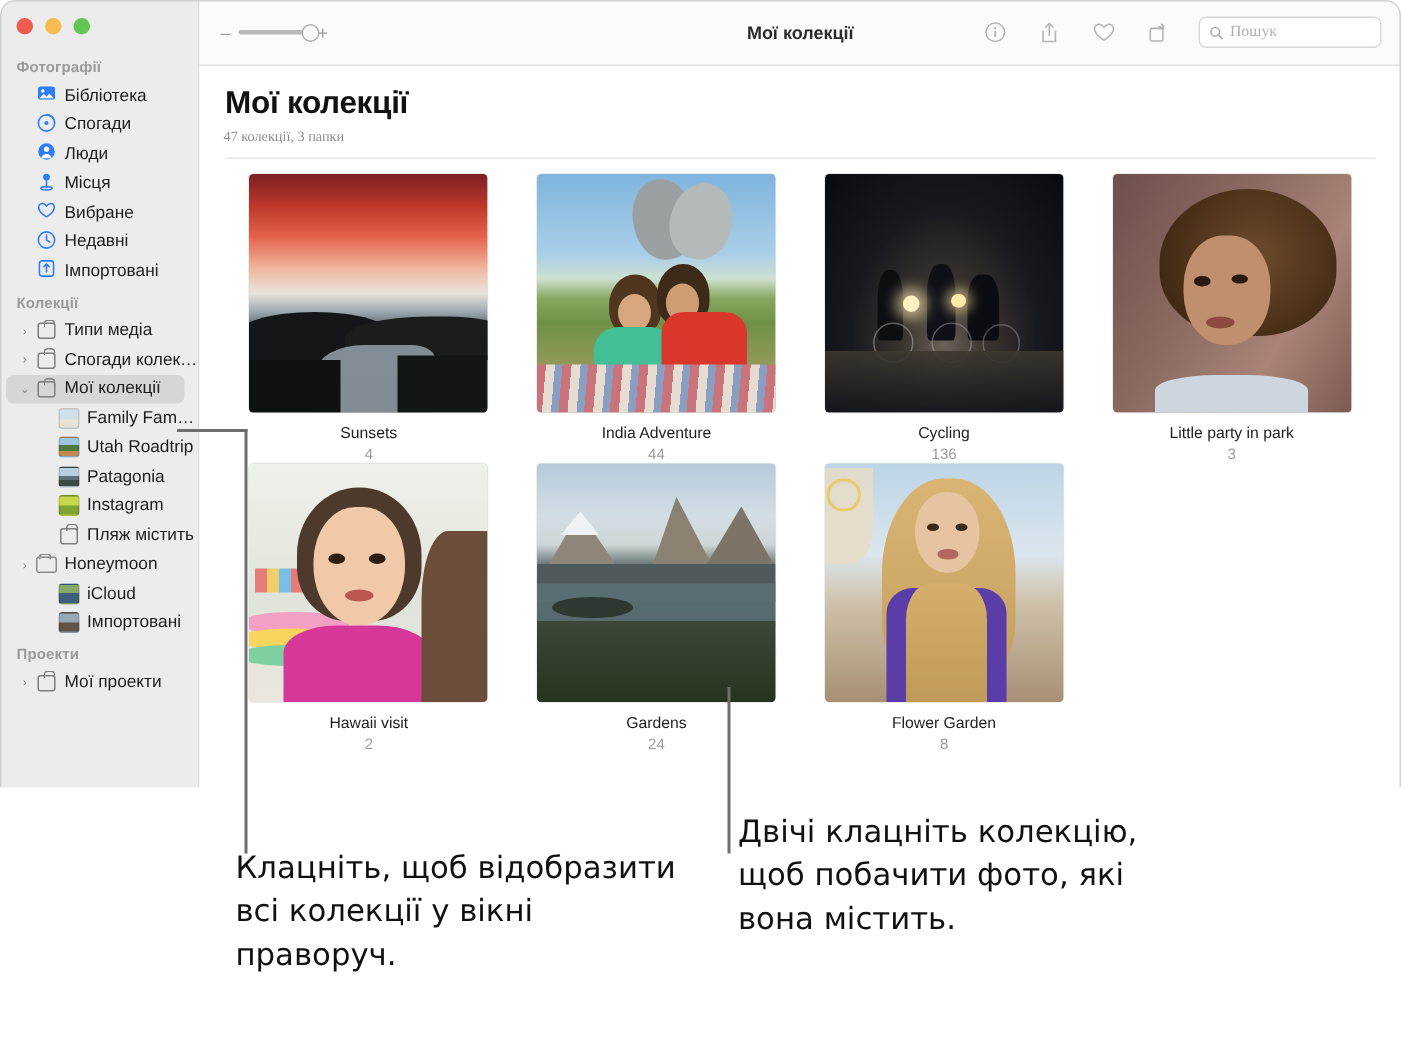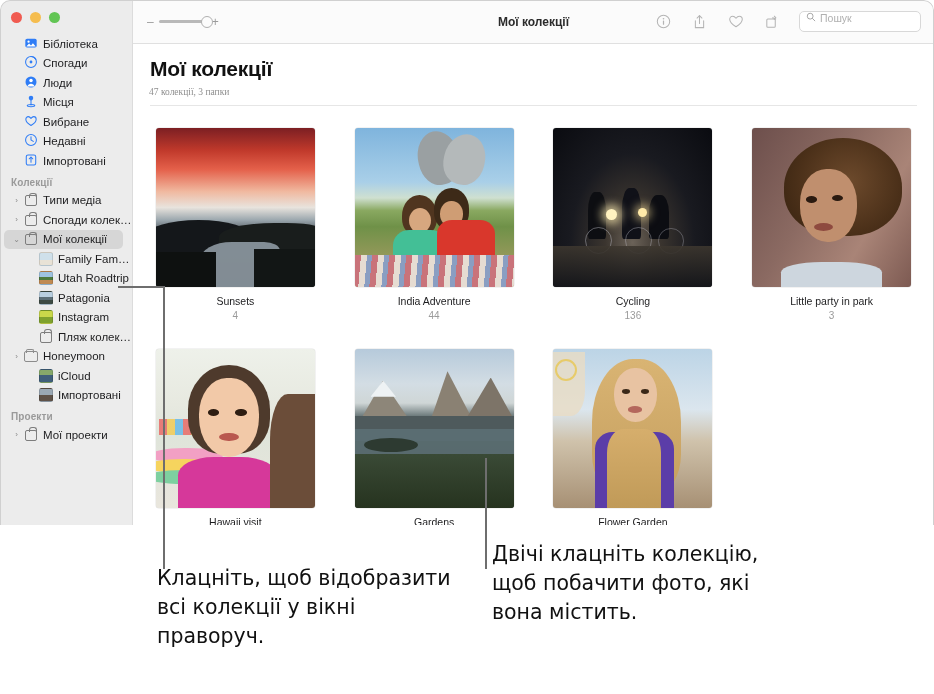--- a/index.html
+++ b/index.html
@@ -75,32 +75,32 @@
   .zoomctl { display:flex; align-items:center; gap:5px; margin-left: 14px; }
   .zc-sign { color:#9b9b9b; font-size: 12px; line-height:1; }
   .zc-track { width: 48px; height: 3px; background:#b9b9b9; border-radius:2px; position:relative; }
   .zc-knob { position:absolute; right:-6px; top:-4.5px; width:12px; height:12px; border-radius:50%;
              background:#fcfcfc; border:1px solid #b0b0b0; }
   .tb-title { position:absolute; left:0; right:0; text-align:center; font-size:12px; color:#2b2b2b; font-weight:600; pointer-events:none;}
   .tb-icons { margin-left:auto; display:flex; align-items:center; gap:19px; z-index:2; }
   .tb-ico { width:17px; height:17px; color:#b4b4b4; display:flex; align-items:center; justify-content:center; }
   .searchbox {
     width:122px; height:21px; border:1px solid #d8d8d8; border-radius:5px;
-    background:#fff; display:flex; padding-left:6px; gap:4px;
-    margin-left:19px; margin-right:13px; z-index:2;
+    background:#fff; display:flex; align-items:center; padding-left:6px; gap:4px;
+    margin-left:19px; margin-right:13px; z-index:2;font-family:Liberation Serif, serif;
   }
   .search-ph { font-size:10.5px; color:#b0b0b0; }
 
   
   .content { position:absolute; left:133px; top:44px; right:0; bottom:0; background:#fff; }
   .page-title { font-size:21px; font-weight:bold; color:#111; margin:13px 0 0 17px; letter-spacing:-0.2px;}
   .page-sub { font-size:9.5px; color:#8e8e8e; margin:6px 0 0 16px;font-family:Liberation Serif, serif; }
   .hr { height:1px; background:#e6e6e6; margin: 8px 17px 0 17px; }
 
-  .grid { display:grid; grid-template-columns: repeat(4, 1fr); margin: 22px 17px 0 17px; gap: 28px; }
+  .grid { display:grid; grid-template-columns: repeat(4, 1fr); margin: 10px 17px 0 17px; }
   .cell { display:flex; flex-direction:column; align-items:center; }
   .thumb {
     width: 159px; height: 159px; border-radius: 3px; overflow:hidden;
     box-shadow: 0 0 0 0.5px rgba(0,0,0,0.10);
     position:relative; background:#ddd;
   }
   .cap { font-size:10.5px; color:#1d1d1f; margin-top:8px; text-align:center; }
   .cnt { font-size:10px; color:#9a9a9a; margin-top:3px; text-align:center; }
 
   
@@ -121,20 +121,21 @@
 
   <div class="window">
 
     <div class="sidebar">
       <div class="traffic">
         <div class="tl r"></div>
         <div class="tl y"></div>
         <div class="tl g"></div>
       </div>
       <div class="sb-scroll" id="sb-scroll">
+          <div class="sb-header">Фотографії</div>
           <div class="sb-row indent2">
             <span class="tw"></span>
             <span class="ico">
               <span><svg width="14" height="14" viewBox="0 0 16 16">
                   <rect x="1.5" y="3" width="13" height="10" rx="2" fill="#2f7df6"></rect>
                   <circle cx="5.2" cy="6.5" r="1.3" fill="#fff"></circle>
                   <path d="M2.6 12l3.2-3.4 2.2 2.3 2.2-2.6 3.2 3.7z" fill="#fff"></path>
                 </svg></span>
             </span>
             <span class="lbl">Бібліотека</span>
@@ -250,21 +251,21 @@
             <span class="ico">
               <div class="thumb-ico" style="background:linear-gradient(#c9d84a 0 50%,#7fa22e 50% 100%)"></div>
             </span>
             <span class="lbl">Instagram</span>
           </div>
           <div class="sb-row indent">
             <span class="tw"></span>
             <span class="ico">
               <div class="bag-ico"></div>
             </span>
-            <span class="lbl">Пляж колекція</span>
+            <span class="lbl">Пляж містить</span>
           </div>
           <div class="sb-row indent2">
             <span class="tw">›</span>
             <span class="ico">
               <div class="folder-ico"></div>
             </span>
             <span class="lbl">Honeymoon</span>
           </div>
           <div class="sb-row indent">
             <span class="tw"></span>

